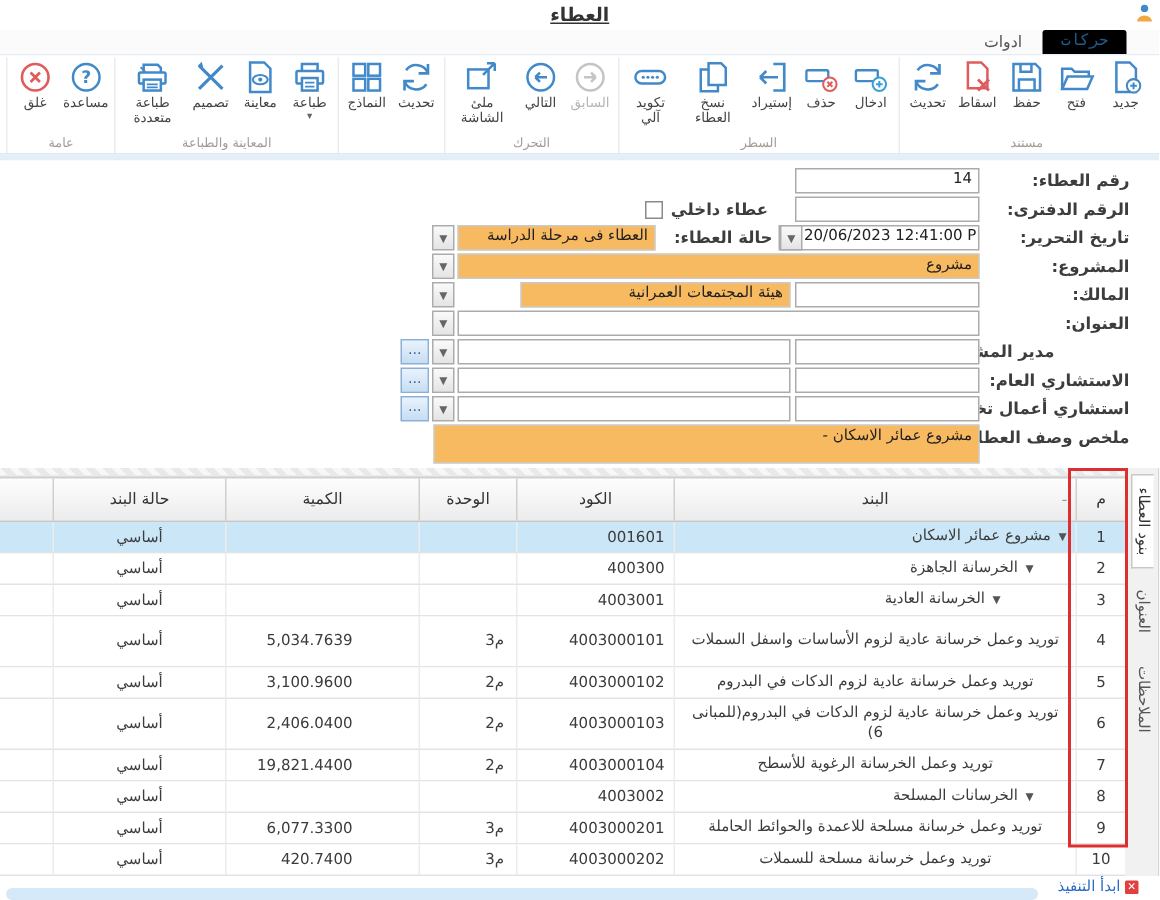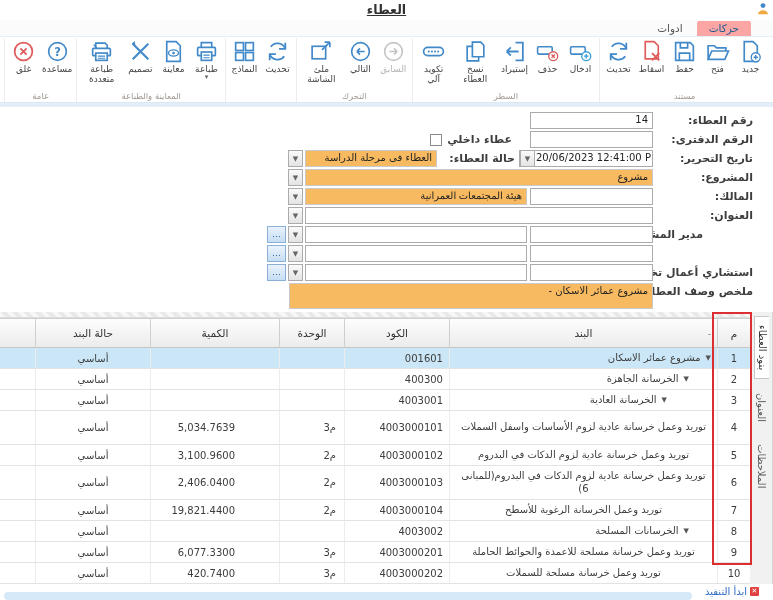--- a/index.html
+++ b/index.html
@@ -8,21 +8,21 @@
           font-family:"DejaVu Sans",sans-serif;color:#3c3c3c;direction:rtl;}
   
   .titlebar{position:absolute;top:0;right:0;left:0;height:20px;background:#fff;}
   .title{position:absolute;top:2px;right:0;left:0;text-align:center;font-size:12.5px;
          font-weight:bold;color:#333;text-decoration:underline;}
   .useric{position:absolute;top:1px;left:756px;width:14px;height:15px;}
   
   .tabbar{position:absolute;top:20px;right:0;left:0;height:17px;background:#fbfbfb;
           border-bottom:1px solid #e4eef7;display:flex;align-items:flex-end;padding:0 22px;gap:2px;}
   .tab{font-size:10.5px;padding:1px 12px 2px;color:#555;cursor:default;}
-  .tab.active{background:#fca5a5;color:#1f5d8f;border-radius:2px 2px 0 0;}
+  .tab.active{background:#000000;color:#1f5d8f;border-radius:2px 2px 0 0;font-family:Liberation Mono, monospace;}
   
   .ribbon{position:absolute;top:37px;right:0;left:0;height:66px;background:#fff;
           border-bottom:1px solid #dbe7f1;display:flex;align-items:stretch;padding:1px 4px 0;}
   .ribbon:after{content:"";position:absolute;left:0;right:0;top:66px;height:4px;background:#e3eef8;}
   .rgroup{display:flex;flex-direction:column;border-left:1px solid #ececec;padding:0 2px;}
   .rbtns{display:flex;flex:1;align-items:flex-start;}
   .rbtn{min-width:33px;max-width:46px;padding:1px 2px;display:flex;flex-direction:column;align-items:center;
         cursor:default;}
   .rbtn .ico{width:25px;height:25px;display:block;}
   .rbtn .lbl{font-size:9px;line-height:1.15;text-align:center;color:#444;white-space:pre-line;}
@@ -405,33 +405,34 @@
     <div class="flabel" style="top:45px;right:258px;width:80px;">حالة العطاء:</div>
     <div class="finput orange" style="top:43px;right:336px;width:132px;">العطاء فى مرحلة الدراسة</div>
     <div class="ddbtn" style="top:43px;right:470px;">▼</div>
 
     <div class="flabel" style="top:64px;">المشروع:</div>
     <div class="finput orange" style="top:62px;right:120px;width:348px;">مشروع</div>
     <div class="ddbtn" style="top:62px;right:470px;">▼</div>
 
     <div class="flabel" style="top:83px;">المالك:</div>
     <div class="finput" style="top:81px;right:120px;width:123px;"></div>
-    <div class="finput orange" style="top:81px;right:246px;width:222px;font-family:Liberation Serif, serif;">هيئة المجتمعات العمرانية</div>
+    <div class="finput orange" style="top:81px;right:246px;width:180px;">هيئة المجتمعات العمرانية</div>
     <div class="ddbtn" style="top:81px;right:470px;">▼</div>
 
     <div class="flabel" style="top:102px;">العنوان:</div>
     <div class="finput" style="top:100px;right:120px;width:348px;"></div>
     <div class="ddbtn" style="top:100px;right:470px;">▼</div>
 
     <div class="flabel" style="top:121px;text-align:center;">مدير المشروع:</div>
     <div class="finput" style="top:119px;right:120px;width:123px;"></div>
     <div class="finput" style="top:119px;right:246px;width:222px;"></div>
     <div class="ddbtn" style="top:119px;right:470px;">▼</div>
     <div class="dotbtn" style="top:119px;right:487px;">…</div>
 
+    <div class="flabel" style="top:140px;">الاستشاري العام:</div>
     <div class="finput" style="top:138px;right:120px;width:123px;"></div>
     <div class="finput" style="top:138px;right:246px;width:222px;"></div>
     <div class="ddbtn" style="top:138px;right:470px;">▼</div>
     <div class="dotbtn" style="top:138px;right:487px;">…</div>
 
     <div class="flabel" style="top:159px;">استشاري أعمال تخصصية:</div>
     <div class="finput" style="top:157px;right:120px;width:123px;"></div>
     <div class="finput" style="top:157px;right:246px;width:222px;"></div>
     <div class="ddbtn" style="top:157px;right:470px;">▼</div>
     <div class="dotbtn" style="top:157px;right:487px;">…</div>

